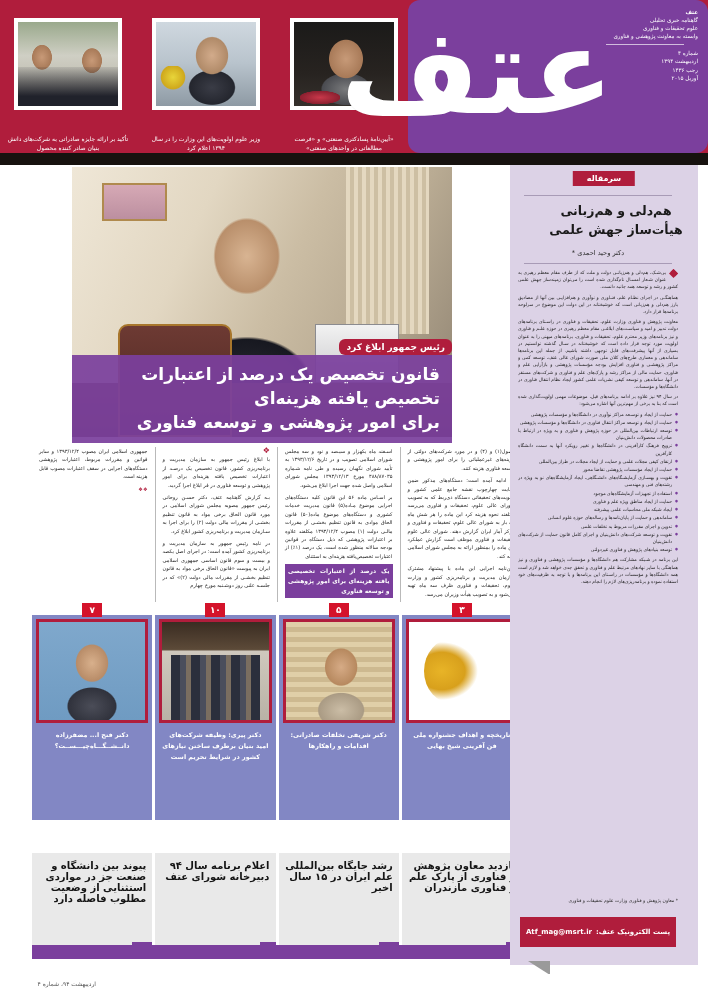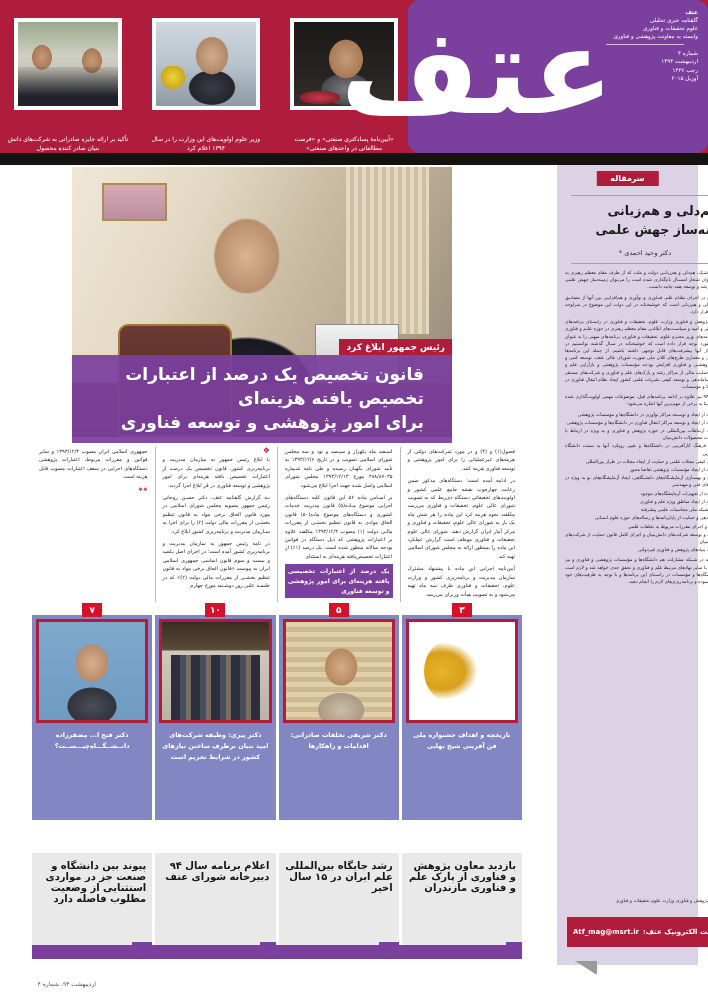--- a/index.html
+++ b/index.html
@@ -73,21 +73,21 @@
 
   .strip-black {
     position: absolute; top: 153px; left: 0; width: 708px; height: 12px; background: #17120f;
   }
 
   
   .body-wrap { position: absolute; top: 165px; left: 0; width: 708px; height: 810px; background: #fff; }
 
   .left-col { position: absolute; top: 0; left: 32px; width: 490px; height: 800px; }
   .right-col {
-    position: absolute; top: 0; right: 10px; width: 141px; height: 800px;
+    position: absolute; top: 0; right: 10px; width: 188px; height: 800px;
     background: #dcd2e6;
   }
 
   
   .lead-photo {
     position: absolute; top: 2px; left: 40px; width: 380px; height: 270px;
     background:
       radial-gradient(ellipse 54px 62px at 46% 33%, #d8b492 0%, #b98f6b 58%, rgba(0,0,0,0) 62%),
       radial-gradient(ellipse 90px 70px at 46% 82%, #2c2c34 0%, #171820 70%, rgba(0,0,0,0) 74%),
       linear-gradient(115deg, #efe7d7 0%, #e2d7c2 30%, #cbbda4 52%, #b9ab93 72%, #8e8271 100%);
@@ -113,26 +113,26 @@
   }
   .lead-photo .chair {
     position: absolute; left: 12%; bottom: 0; width: 30%; height: 42%;
     background: linear-gradient(180deg,#6d3a33,#4a241f);
     border: 2px solid #a8762c; border-radius: 10px 10px 0 0;
   }
 
   .kicker {
     position: absolute; top: 174px; right: 70px;
     background: #b01d3c; color: #fff;
-    font-size: 9px; font-weight: bold; padding: 3px 7px; direction: rtl;
+    font-size: 9px; font-weight: bold; padding: 3px 7px; direction: rtl; border-radius: 6px;
   }
   .headline-box {
     position: absolute; top: 190px; left: 40px; width: 380px;
     background: rgba(123,63,157,0.93); color: #fff;
-    padding: 7px 28px 9px 12px; direction: rtl; text-align: right;
+    padding: 7px 12px 9px 12px; direction: rtl; text-align: right;
   }
   .headline-box .hl {
     font-size: 17px; font-weight: bold; line-height: 24px; white-space: nowrap;
   }
 
   
   .art-cols {
     position: absolute; top: 282px; left: 0; width: 490px; height: 155px;
     direction: rtl; display: flex; gap: 0;
   }
@@ -409,21 +409,21 @@
 
       <div class="purple-bar"></div>
     </div>
 
     <div class="right-col">
       <div class="ed-tag">سرمقاله</div>
       <div class="ed-rule" style="top:30px;"></div>
 
       <div class="ed-title">
         <div>هم‌دلی و هم‌زبانی</div>
-        <div>زمینه‌ساز جهش علمی</div>
+        <div>هیأت‌ساز جهش علمی</div>
       </div>
       <div class="ed-author">دکتر وحید احمدی *</div>
       <div class="ed-rule" style="top:98px;"></div>
 
       <div class="ed-body">
         <span class="ed-diamond"></span>
         <p>بی‌شـک، هم‌دلی و هم‌زبانـی دولت و ملت که از طرف مقام معظم رهبری به عنوان شـعار امسـال نام‌گذاری شده است را می‌توان زمینه‌ساز جهش علمی کشور و رشد و توسعه همه جانبه دانست.</p>
         <p>هماهنگـی در اجرای نظـام علم، فنـاوری و نوآوری و هم‌افزایـی بین آنها از مصادیق بارز هم‌دلی و هم‌زبانی است که خوشبختانه در این دولت این موضوع در سرلوحه برنامه‌ها قرار دارد.</p>
         <p>معاونت پژوهش و فناوری وزارت علوم، تحقیقات و فناوری در راسـتای برنامه‌های دولت تدبیر و امید و سیاسـت‌های ابلاغـی مقام معظم رهبری در حوزه علـم و فناوری و نیز برنامه‌های وزیر محترم علوم، تحقیقات و فناوری، برنامه‌های میهنی را به عنوان اولویت مورد توجه قرار داده است که خوشبختانه در سـال گذشته توانستیم در بسیاری از آنها پیشرفت‌های قابل توجهی داشته باشیم. از جمله این برنامه‌ها ساماندهی و معماری طرح‌های کلان ملی صورت شورای عالی عتف، توسعه کمی و مراکز پژوهشـی و فناوری افزایش بودجه مؤسسات پژوهشی و بازآرایی علم و فناوری، حمایت مالی از مراکز رشد و پارک‌های علم و فناوری و شرکت‌های مستقر در آنها، ساماندهی و توسعه کیفی نشریات علمی کشور ایجاد نظام انتقال فناوری در دانشگاه‌ها و مؤسسات.</p>
         <p>در سال ۹۴ نیز علاوه بر ادامه برنامه‌های قبل، موضوعات مهمی اولویت‌گذاری شده است که بنا به برخی از مهم‌ترین آنها اشاره می‌شود:</p>

